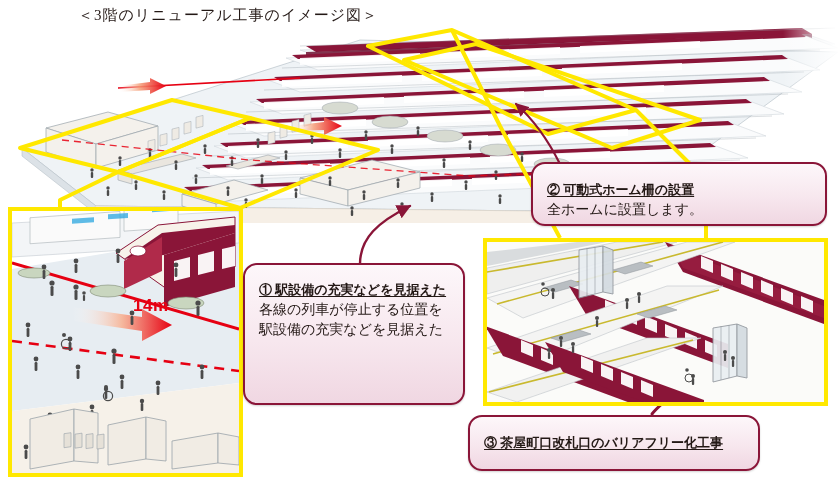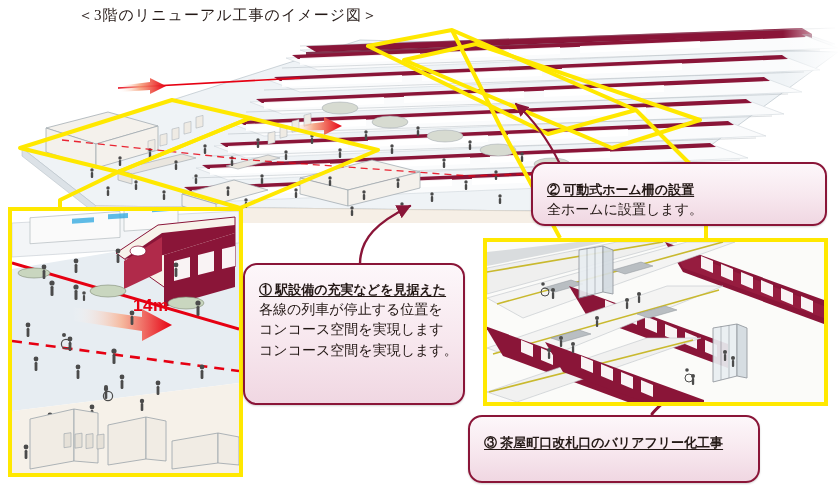--- a/index.html
+++ b/index.html
@@ -37,21 +37,21 @@
     text-decoration:underline;text-underline-offset:2px;
     display:inline-block;
   }
   .callout .c-line{
     font-size:14px;line-height:1.46;display:block;white-space:nowrap;
   }
 
   #callout-1{left:243px;top:263px;width:222px;height:142px;}
   #callout-1 .c-head{display:block;white-space:nowrap;}
   #callout-2{left:531px;top:162px;width:296px;height:64px;}
-  #callout-3{left:468px;top:415px;width:292px;height:68px;}
+  #callout-3{left:468px;top:415px;width:292px;height:56px;}
 
   
   .inset{
     position:absolute;
     border:4px solid #FFE800;
     box-sizing:border-box;
     background:#ffffff;
     overflow:hidden;
   }
   #inset-left{left:8px;top:207px;width:235px;height:270px;}
@@ -589,22 +589,21 @@
           <circle cx="202" cy="136" r="4" fill="none" stroke="#4B4B4B" stroke-width="1"></circle>
       </g>
     </svg>
   </div>
 
   <div id="label-14m">14m</div>
 
   <div class="callout" id="callout-1">
     <span class="c-head">① 駅設備の充実などを見据えた</span>
     <span class="c-line">各線の列車が停止する位置を</span>
-    <span class="c-line">コンコース空間を実現します</span>
-    <span class="c-line">コンコース空間を実現します。</span>
+    <span class="c-line">駅設備の充実などを見据えた</span>
   </div>
 
   <div class="callout" id="callout-2">
     <span class="c-head">② 可動式ホーム柵の設置</span>
     <span class="c-line">全ホームに設置します。</span>
   </div>
 
   <div class="callout" id="callout-3">
     <span class="c-head">③ 茶屋町口改札口のバリアフリー化工事</span>
   </div>

